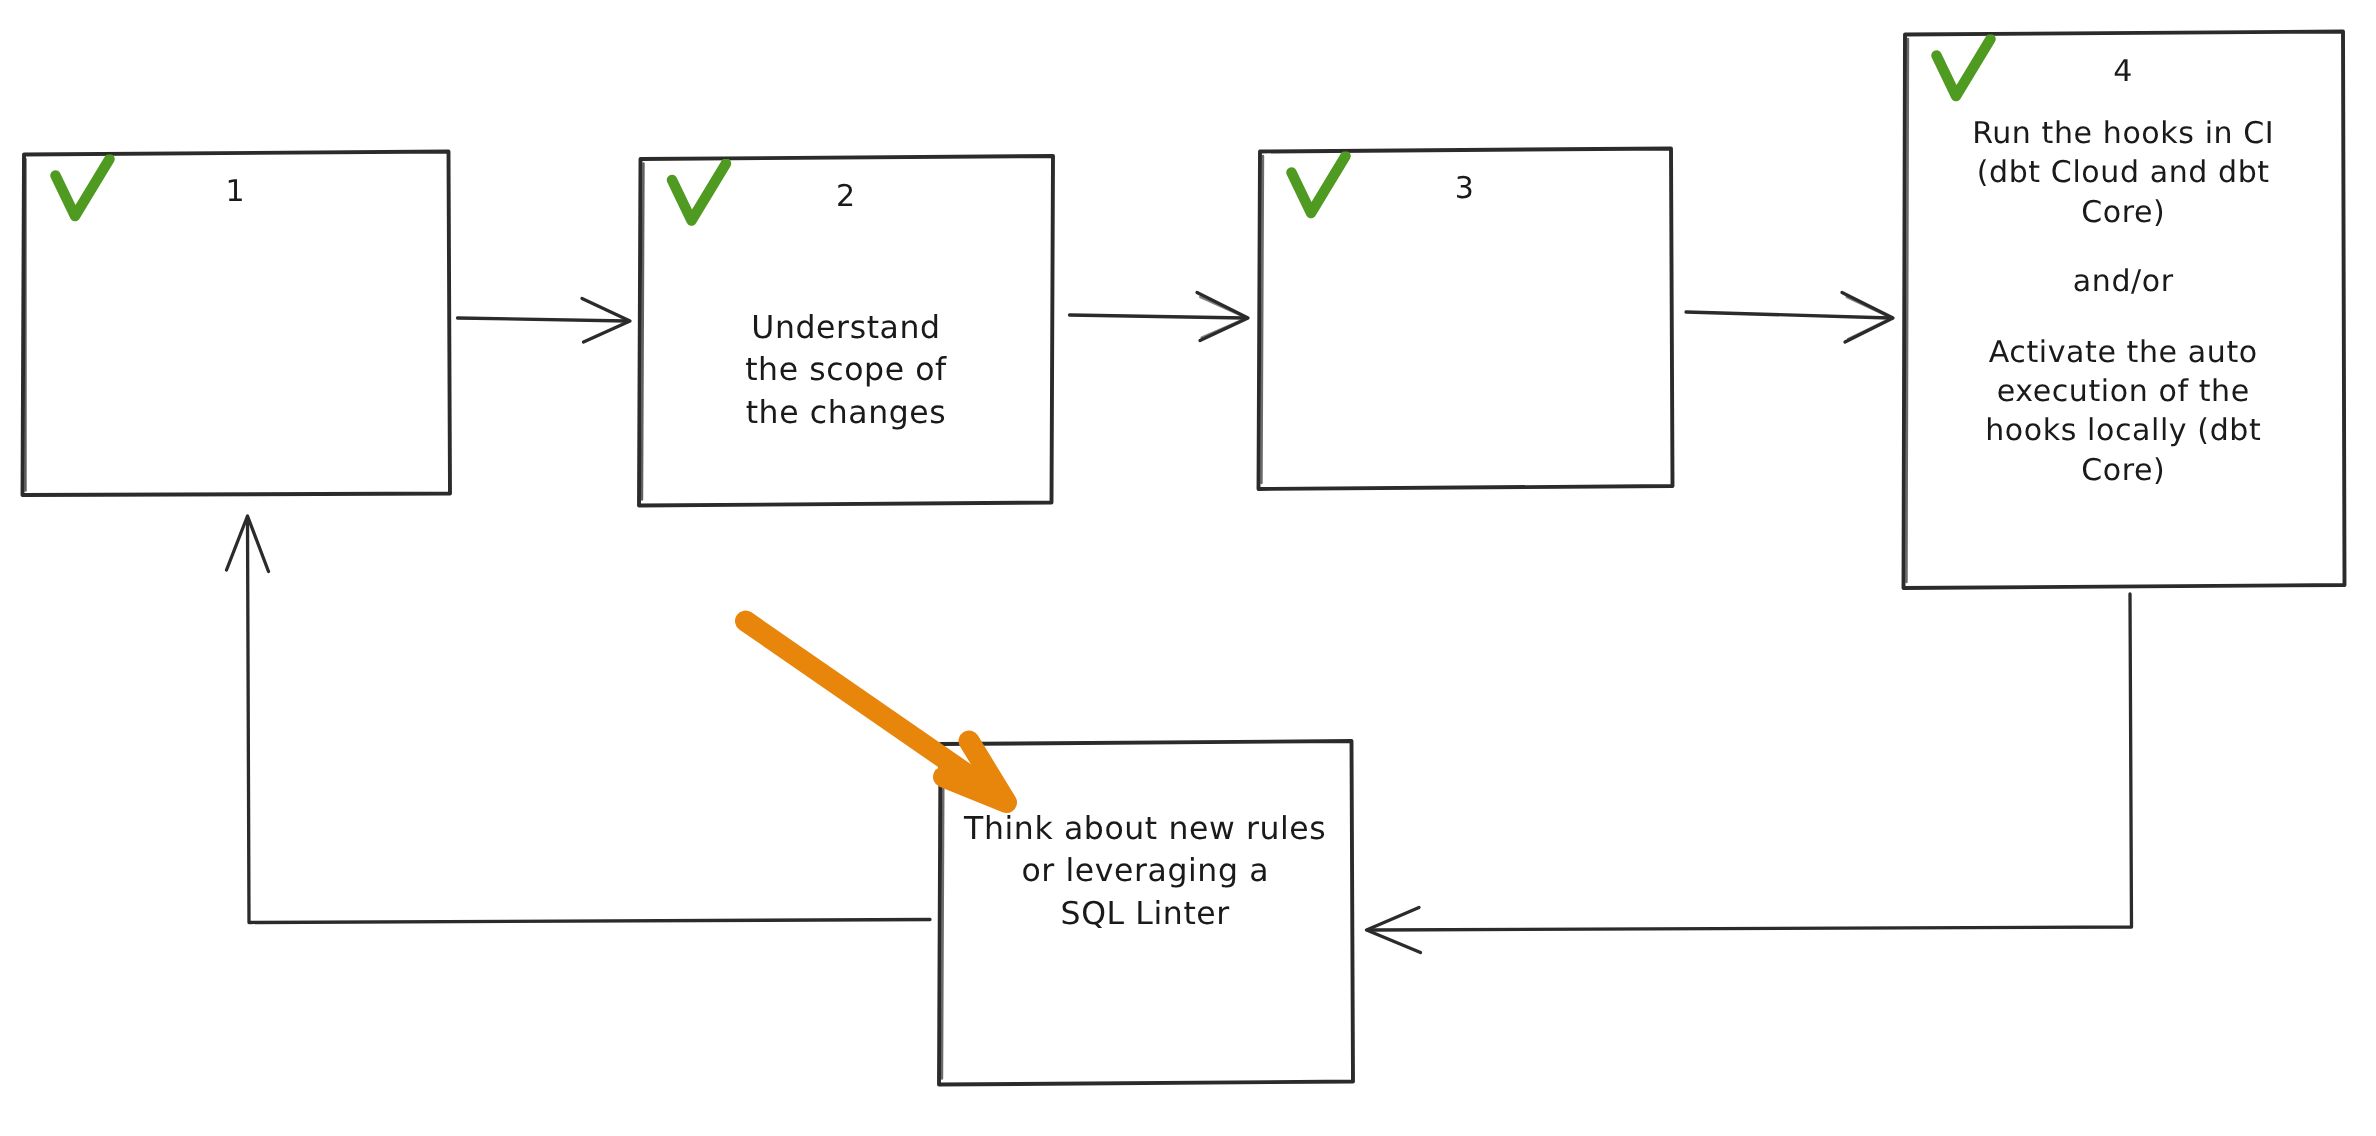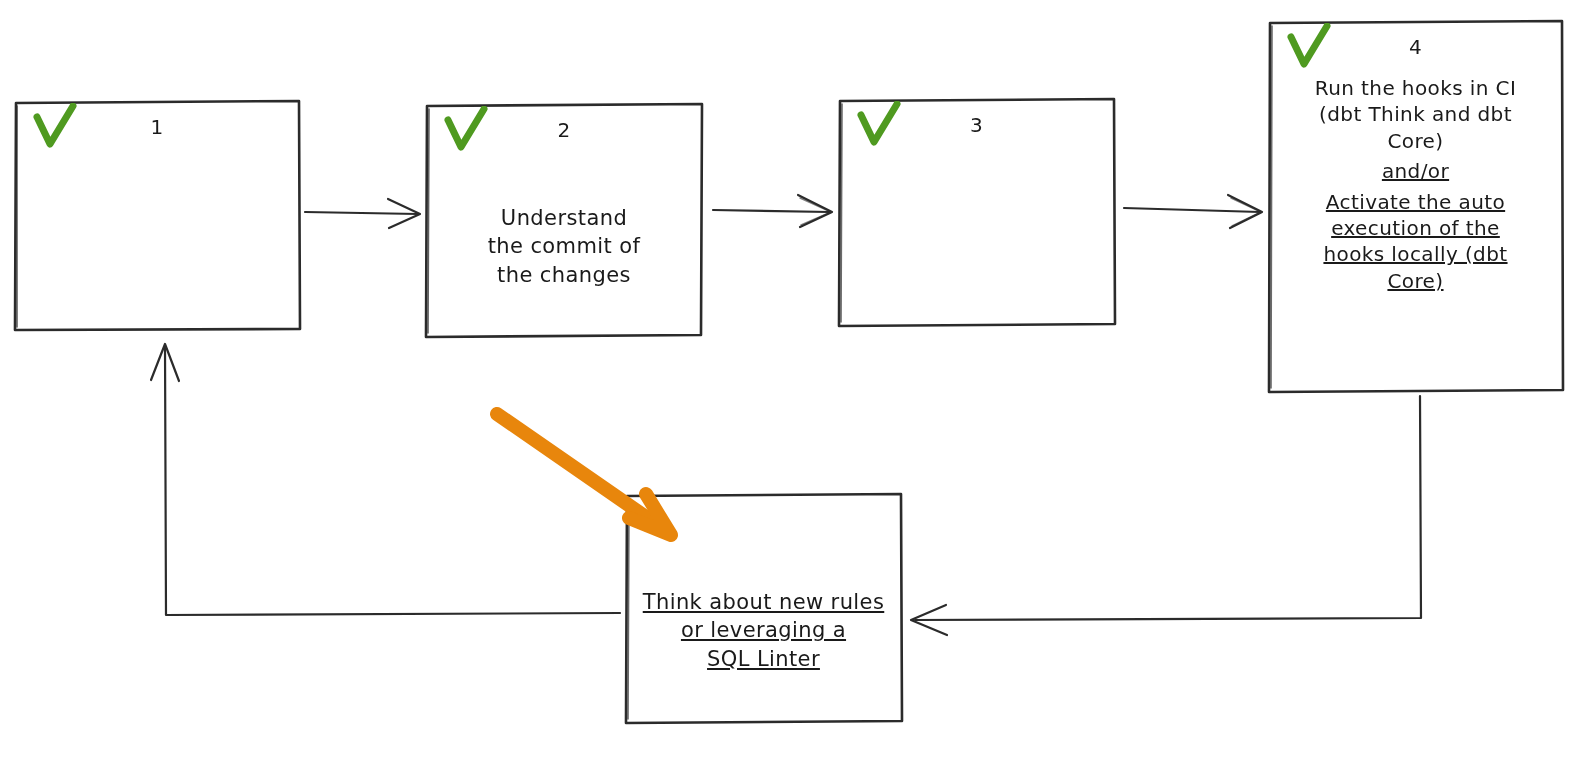--- a/index.html
+++ b/index.html
@@ -69,29 +69,28 @@
   }
   .node-text {
     text-align: center;
     font-family: "DejaVu Sans", sans-serif;
     font-size: 21px;
     line-height: 1.35;
     letter-spacing: 0.4px;
     white-space: pre-line;
   }
   .node-text + .node-text {
-    margin-top: 4px;
-    text-decoration: underline;
+    margin-top: 20px;
   }
   
   #node-1 { left: 14px;   top: 101px; width: 286px; height: 229px; }
   #node-2 { left: 425px;  top: 104px; width: 278px; height: 233px; }
   #node-3 { left: 838px;  top: 99px;  width: 277px; height: 227px; }
   #node-4 { left: 1268px; top: 21px;  width: 295px; height: 371px; }
-  #node-5 { left: 625px;  top: 514px; width: 277px; height: 199px; text-decoration: underline; }
+  #node-5 { left: 625px;  top: 464px; width: 277px; height: 199px; }
 
   #node-4 .node-text { font-size: 20px; line-height: 1.32; }
   #node-4 .node-body { justify-content: flex-start; padding-top: 2px; }
   #node-5 .node-body { justify-content: flex-start; padding-top: 22px; }
   #node-5 .node-head { height: 52px; }
   #node-5 .node-text { font-size: 21px; }
 </style>
 </head>
 <body>
 
@@ -165,21 +164,21 @@
 
   <div class="node" id="node-2">
     <div class="node-head">
       <svg class="check-icon" viewBox="0 0 46 46">
         <path d="M5,14 L18,41 L41,3" fill="none" stroke="#4f9a20" stroke-width="7" stroke-linecap="round" stroke-linejoin="round"></path>
       </svg>
       <div class="node-number">2</div>
     </div>
     <div class="node-body">
       <div class="node-text">Understand
-the commit of
+the scope of
 the changes</div>
     </div>
   </div>
 
   <div class="node" id="node-3">
     <div class="node-head">
       <svg class="check-icon" viewBox="0 0 46 46">
         <path d="M5,14 L18,41 L41,3" fill="none" stroke="#4f9a20" stroke-width="7" stroke-linecap="round" stroke-linejoin="round"></path>
       </svg>
       <div class="node-number">3</div>
@@ -188,21 +187,21 @@
 
   <div class="node" id="node-4">
     <div class="node-head">
       <svg class="check-icon" viewBox="0 0 46 46">
         <path d="M5,14 L18,41 L41,3" fill="none" stroke="#4f9a20" stroke-width="7" stroke-linecap="round" stroke-linejoin="round"></path>
       </svg>
       <div class="node-number">4</div>
     </div>
     <div class="node-body">
       <div class="node-text">Run the hooks in CI
-(dbt Think and dbt
+(dbt Cloud and dbt
 Core)</div>
       <div class="node-text">and/or</div>
       <div class="node-text">Activate the auto
 execution of the
 hooks locally (dbt
 Core)</div>
     </div>
   </div>
 
   <div class="node" id="node-5">

